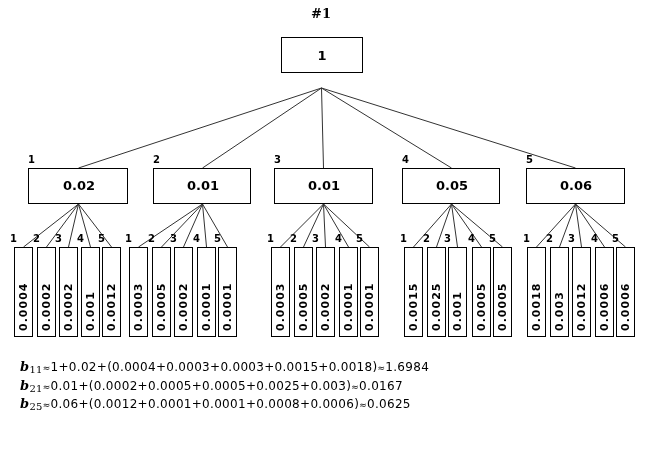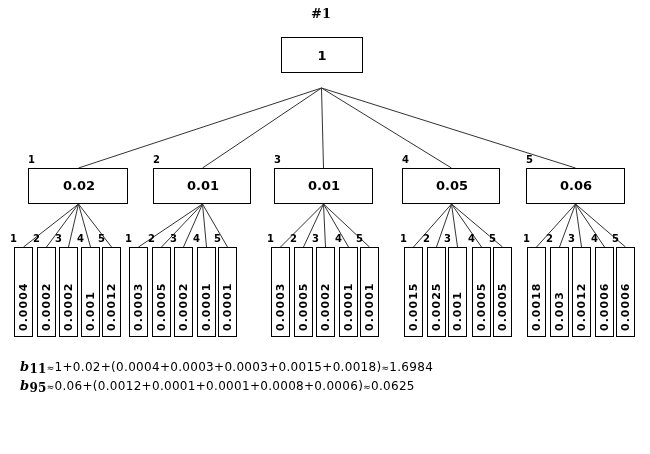--- a/index.html
+++ b/index.html
@@ -10,21 +10,21 @@
   .edge { stroke: #333; stroke-width: 1; }
   .title { font-family: "DejaVu Serif", serif; font-weight: bold; font-size: 13px; }
   .rootval { font-weight: bold; font-size: 13px; }
   .midval { font-weight: bold; font-size: 13px; }
   .idx { font-weight: bold; font-size: 10px; }
   .leafval { font-weight: bold; font-size: 11px; letter-spacing: 1px; }
   #formulas { position: absolute; left: 20px; top: 359px; }
   .frow { font-family: "DejaVu Sans", sans-serif; font-size: 12px; line-height: 15.6px;
           white-space: nowrap; letter-spacing: 0.3px; }
   .fb { font-family: "DejaVu Serif", serif; font-style: italic; font-weight: bold; font-size: 13px; }
-  .fsub { font-family: "DejaVu Serif", serif; font-weight: bold; font-size: 12px; vertical-align: -2px; }
+  .fsub { font-family: "DejaVu Serif", serif; font-weight: normal; font-size: 10px; vertical-align: -2px; }
   .fapprox { font-size: 9px; }
 </style>
 </head>
 <body>
 
 <svg id="diagram" width="650" height="354" xmlns="http://www.w3.org/2000/svg">
   <text class="title" x="321" y="18" text-anchor="middle">#1</text>
   <g id="edges">
       <line class="edge" x1="321.5" y1="88" x2="78.5" y2="168"></line>
       <line class="edge" x1="78.5" y1="204" x2="23.5" y2="247"></line>
@@ -210,14 +210,15 @@
           <text class="idx" x="612" y="242">5</text>
           <rect class="box" x="616.5" y="247.5" width="18" height="89"></rect>
           <text class="leafval" x="629" y="331" transform="rotate(-90 629 331)">0.0006</text>
         </g>
       </g>
     </g>
 </svg>
 
 <div id="formulas">
     <div class="frow"><span class="fb">b</span><span class="fsub">11</span><span class="fapprox">≈</span><span>1+0.02+(0.0004+0.0003+0.0003+0.0015+0.0018)</span><span class="fapprox">≈</span><span>1.6984</span></div>
-    <div class="frow"><span class="fb">b</span><span class="fsub">95</span><span class="fapprox">≈</span><span>0.06+(0.0012+0.0001+0.0001+0.0008+0.0006)</span><span class="fapprox">≈</span><span>0.0625</span></div>
+    <div class="frow"><span class="fb">b</span><span class="fsub">21</span><span class="fapprox">≈</span><span>0.01+(0.0002+0.0005+0.0005+0.0025+0.003)</span><span class="fapprox">≈</span><span>0.0167</span></div>
+    <div class="frow"><span class="fb">b</span><span class="fsub">25</span><span class="fapprox">≈</span><span>0.06+(0.0012+0.0001+0.0001+0.0008+0.0006)</span><span class="fapprox">≈</span><span>0.0625</span></div>
   </div>
 
 </body></html>

